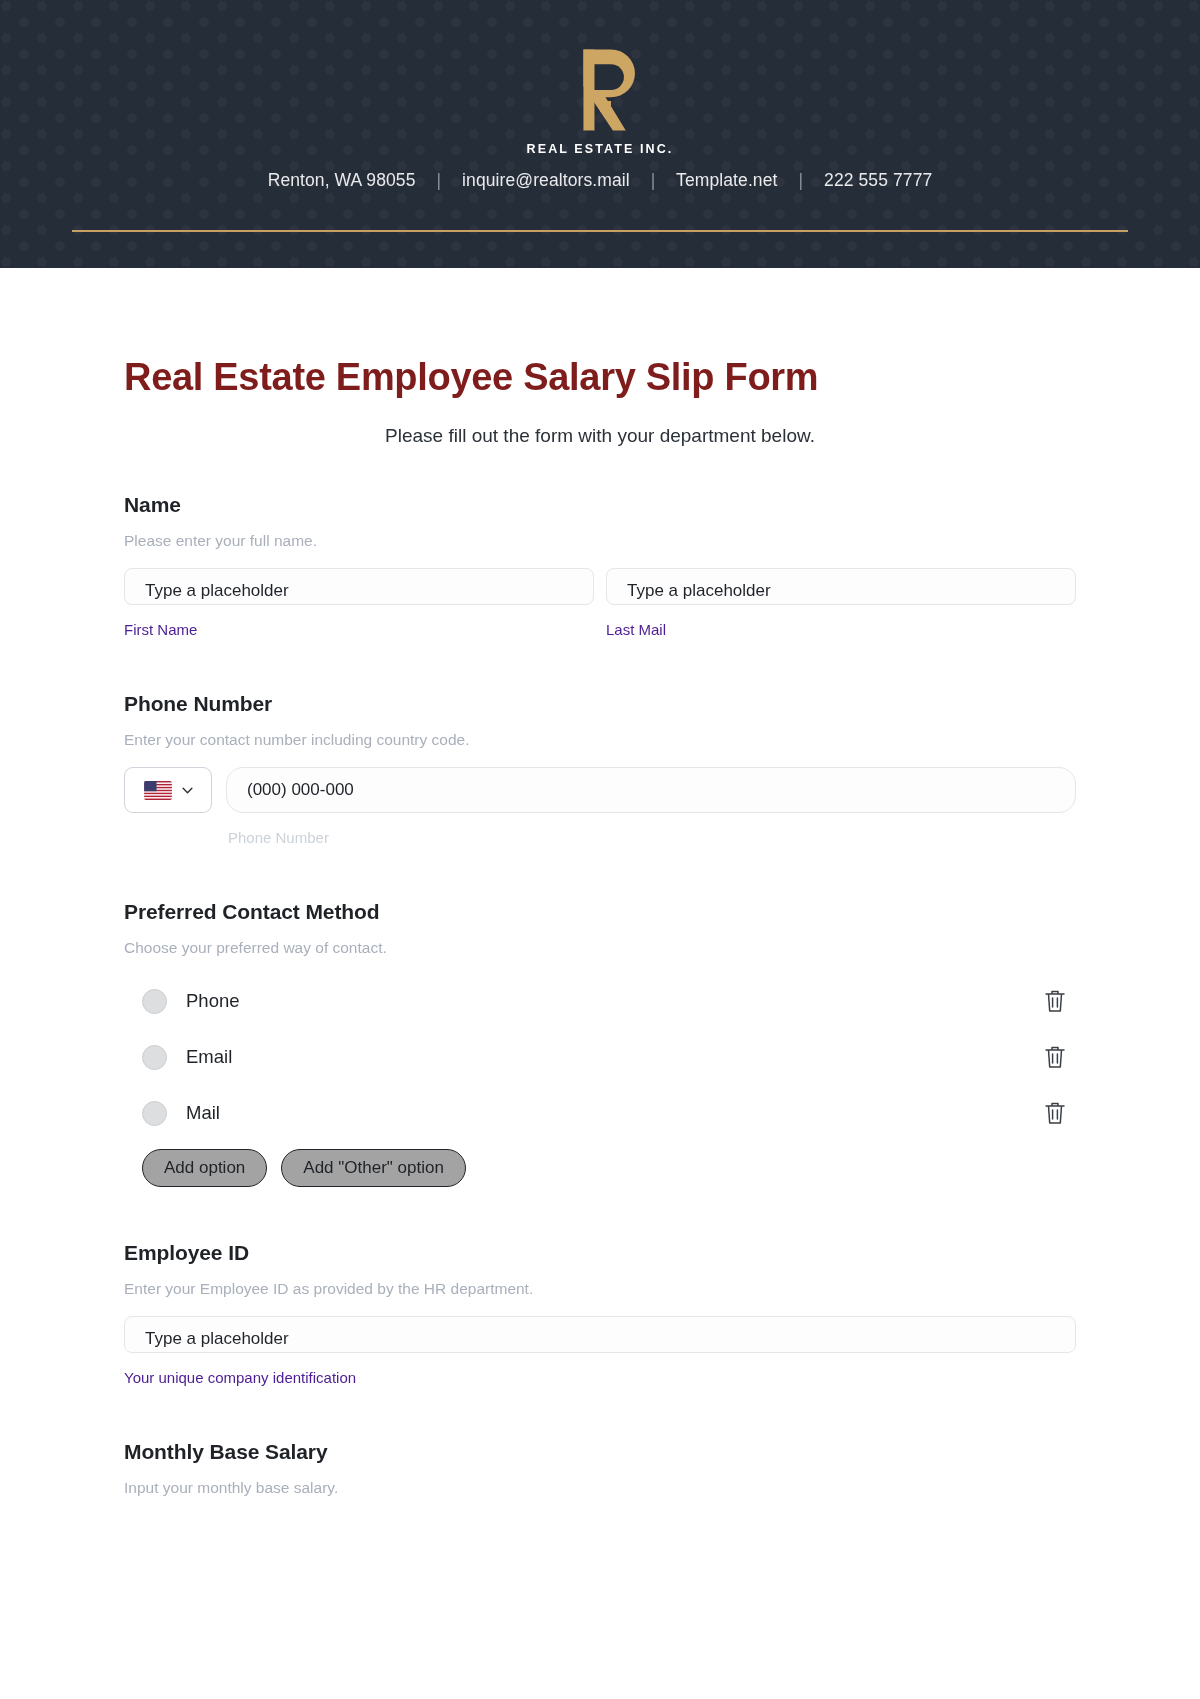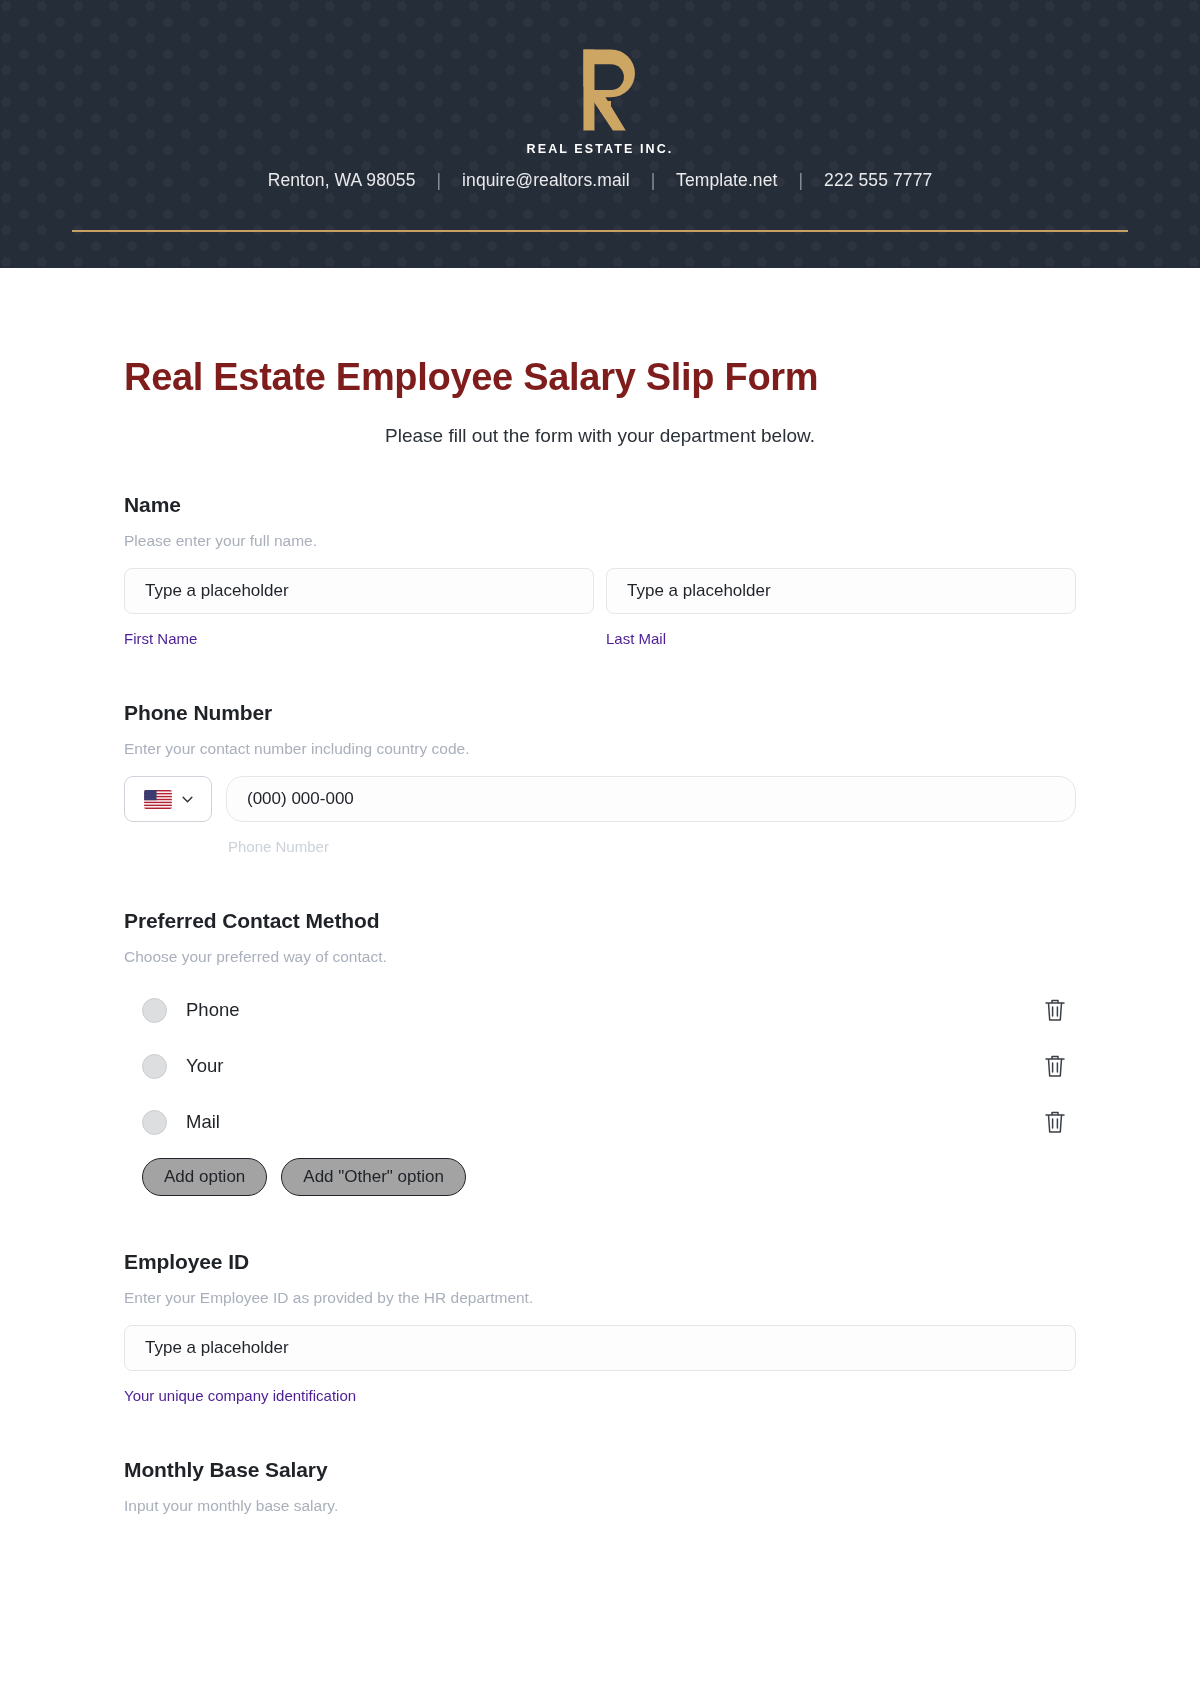--- a/index.html
+++ b/index.html
@@ -116,21 +116,21 @@
 
   .input-row {
     display: flex;
     gap: 12px;
     margin-top: 18px;
   }
   .input-col { flex: 1; min-width: 0; }
 
   .text-input {
     width: 100%;
-    height: 46px;
+    height: 37px;
     border: 1px solid #e3e6ea;
     border-radius: 8px;
     background: #fdfdfe;
     font-size: 17px;
     color: #1f2328;
     font-family: "Liberation Sans", sans-serif;
     padding: 0 20px;
     line-height: 44px;
     overflow: hidden;
     white-space: nowrap;
@@ -334,21 +334,21 @@
           <span class="option-label">Phone</span>
           <span class="trash-btn">
             <svg width="26" height="28" viewBox="0 0 26 28" xmlns="http://www.w3.org/2000/svg">
               <path d="M4 7 h18 M10 7 V4.5 h6 V7 M6.5 7 l1.2 17 h10.6 l1.2 -17 M10.6 11 v9 M15.4 11 v9" fill="none" stroke="#3a3f46" stroke-width="1.5" stroke-linecap="round" stroke-linejoin="round"></path>
             </svg>
           </span>
         </div>
 
         <div class="option-row">
           <span class="radio-dot"></span>
-          <span class="option-label">Your</span>
+          <span class="option-label">Email</span>
           <span class="trash-btn">
             <svg width="26" height="28" viewBox="0 0 26 28" xmlns="http://www.w3.org/2000/svg">
               <path d="M4 7 h18 M10 7 V4.5 h6 V7 M6.5 7 l1.2 17 h10.6 l1.2 -17 M10.6 11 v9 M15.4 11 v9" fill="none" stroke="#3a3f46" stroke-width="1.5" stroke-linecap="round" stroke-linejoin="round"></path>
             </svg>
           </span>
         </div>
 
         <div class="option-row">
           <span class="radio-dot"></span>
           <span class="option-label">Mail</span>

